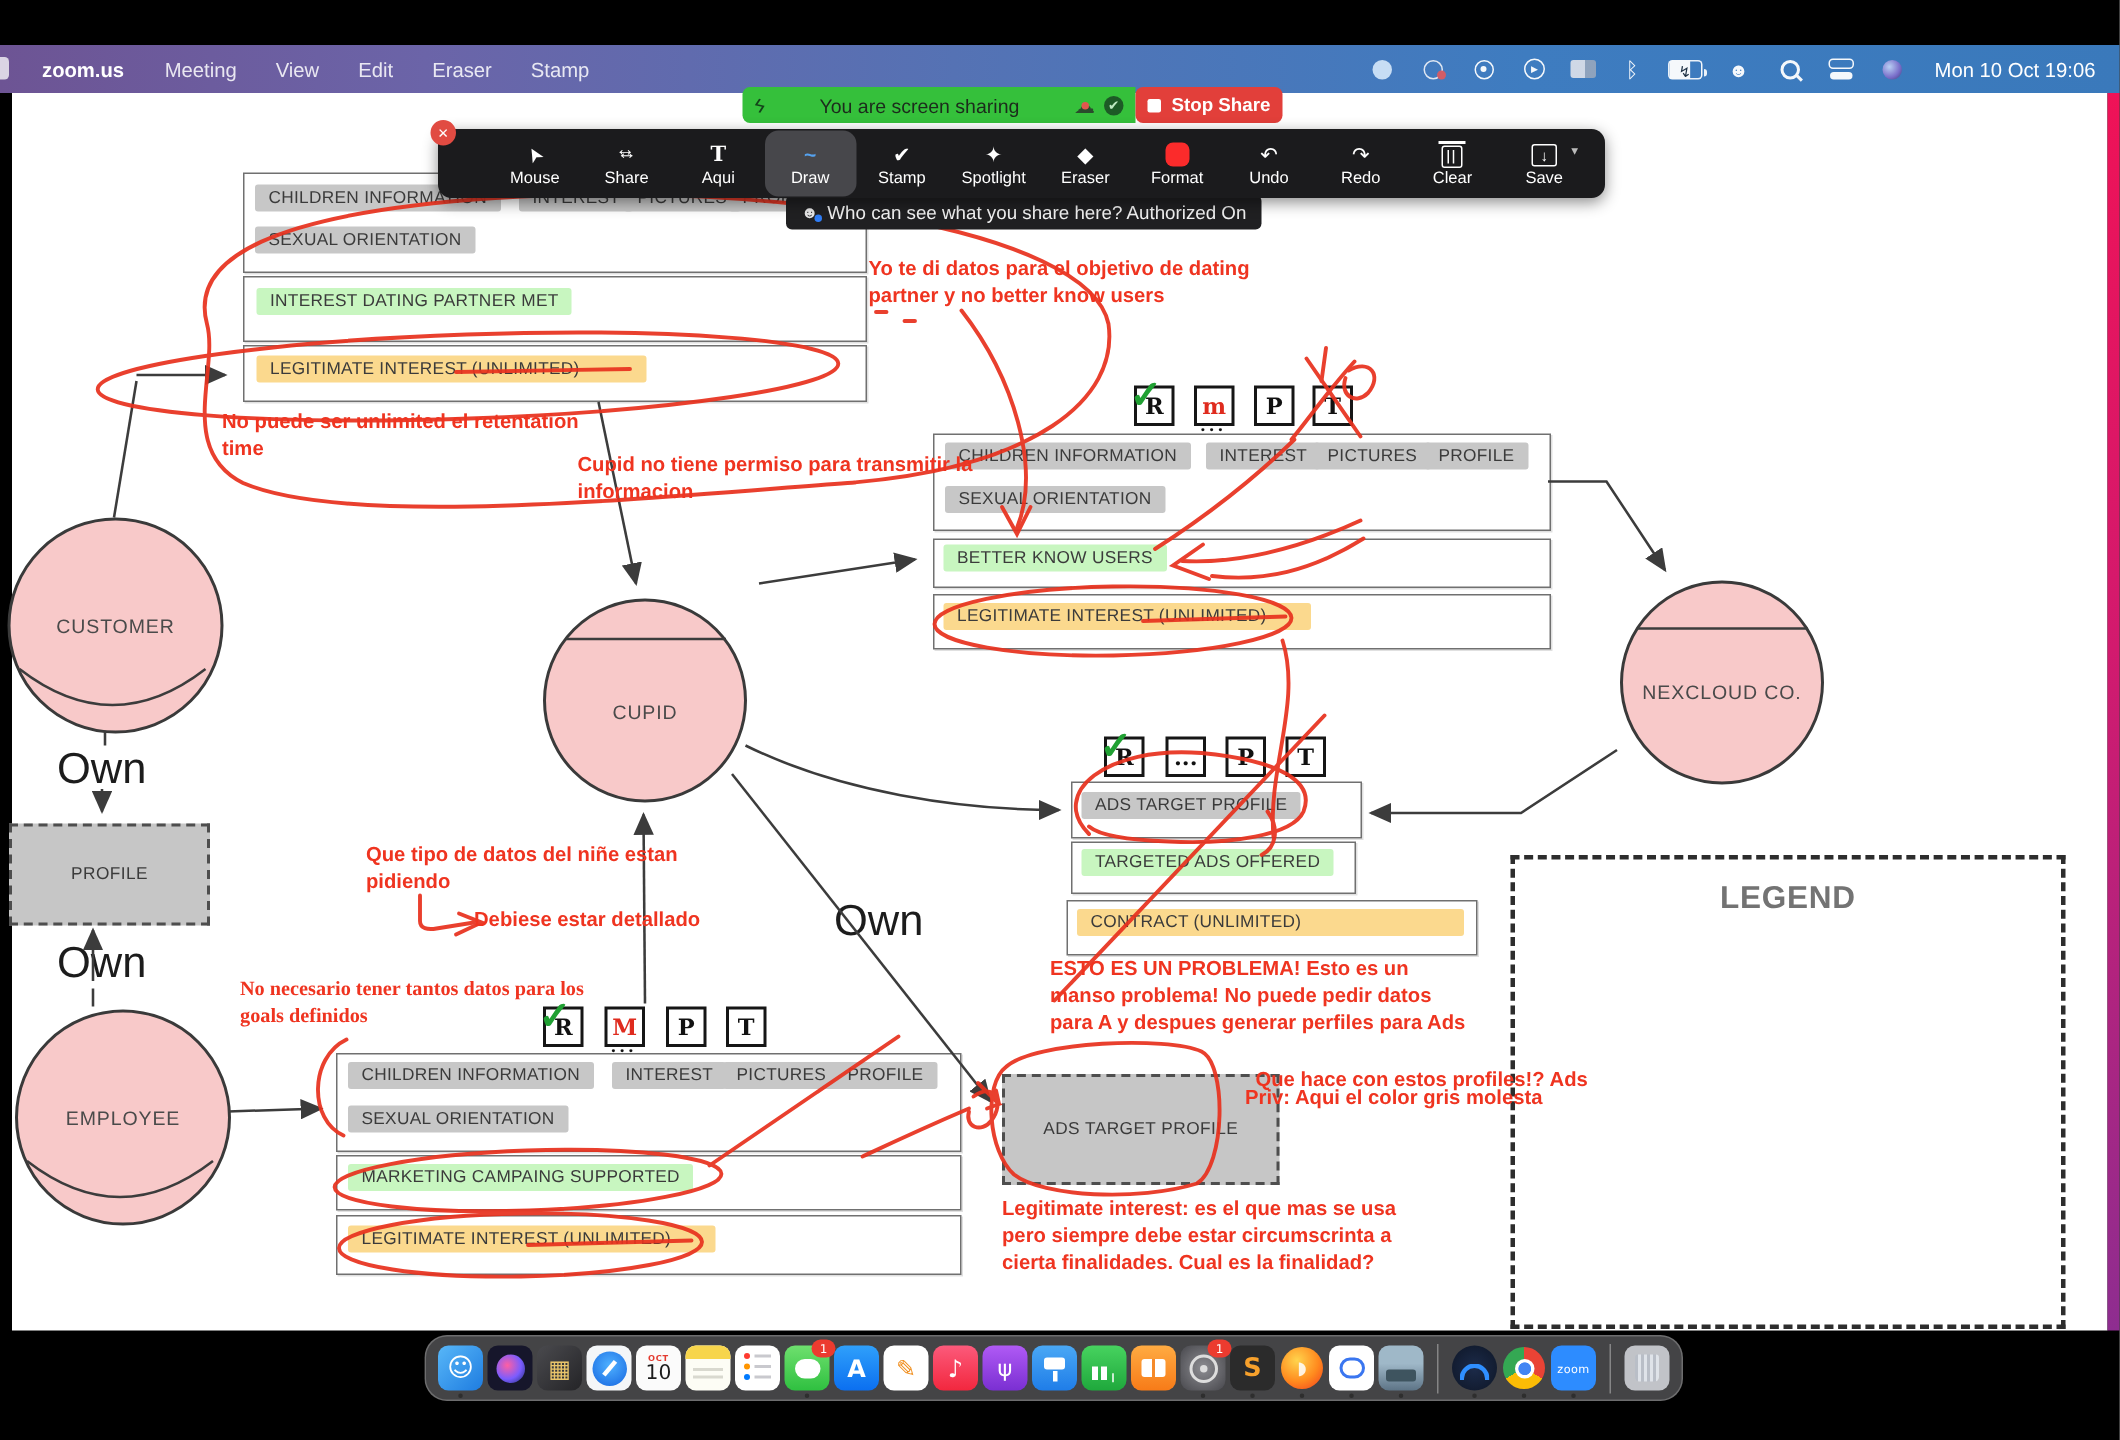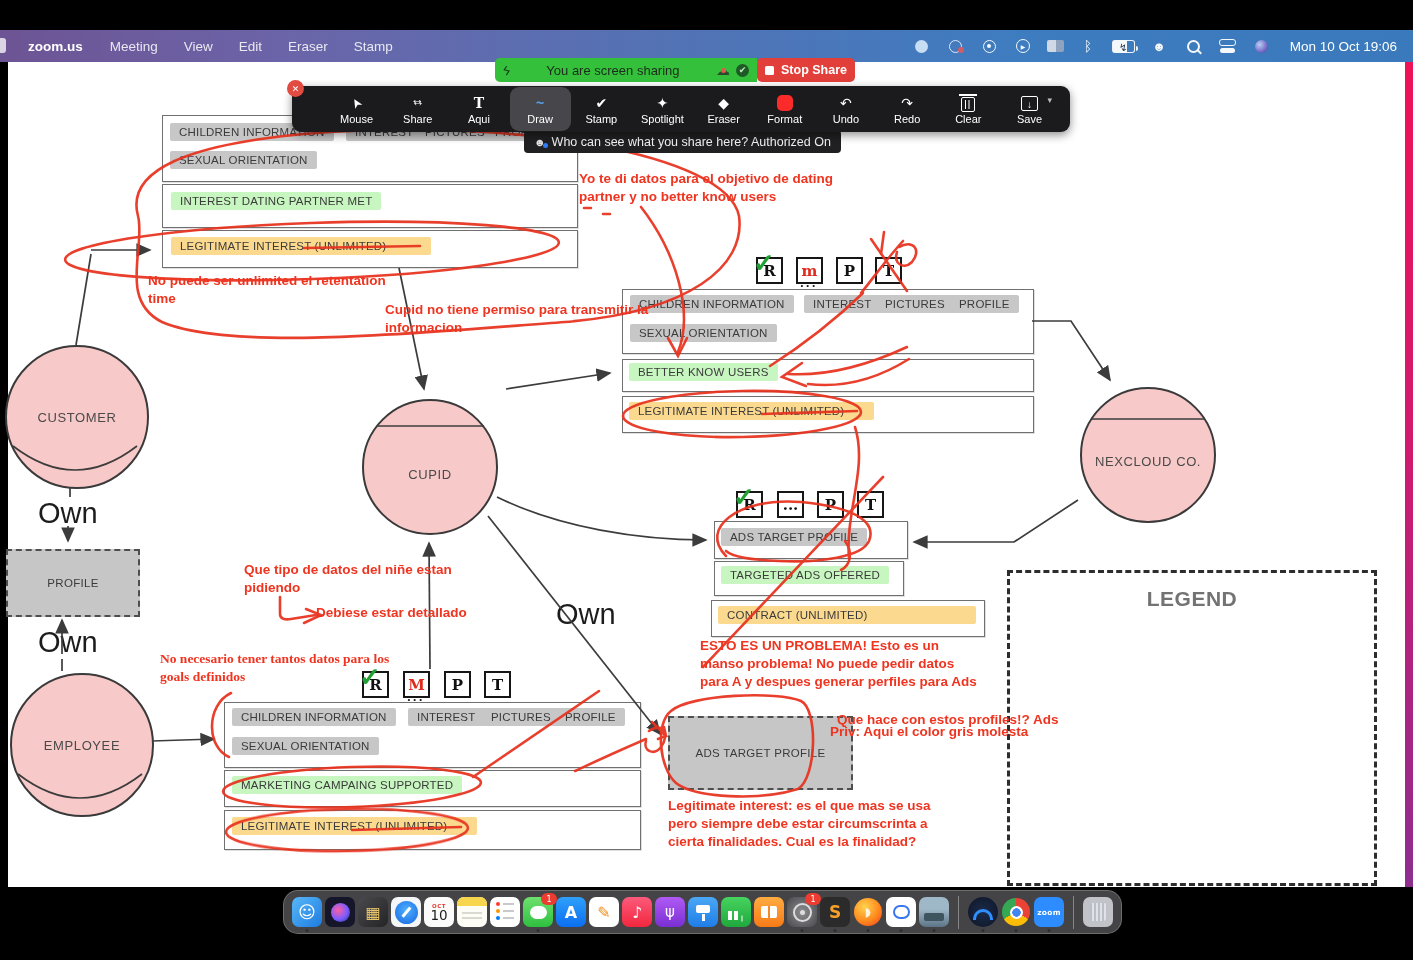--- a/index.html
+++ b/index.html
@@ -146,21 +146,21 @@
   .di-firefox::before{content:"";width:28px;height:28px;border-radius:50%;background:radial-gradient(circle at 38% 32%,#ffd44d,#ff8a1e 55%,#f23b1d);}
   .di-firefox::after{content:"◗";position:absolute;color:rgba(255,255,255,.85);font-size:12px;}
   .di-signal{background:#fff;}.di-signal::before{content:"";width:17px;height:14px;border:2.6px solid #3a76f0;border-radius:8px;box-sizing:border-box;}
   .di-preview-photo{background:linear-gradient(180deg,#9fb8c8 40%,#5d7486);}
   .di-preview-photo::before{content:"";position:absolute;bottom:6px;left:5px;width:20px;height:8px;background:#3e545f;border-radius:2px;}
   .di-nordvpn{background:radial-gradient(circle,#1c2b4a,#0e1626);border-radius:50%;}
   .di-nordvpn::before{content:"";width:14px;height:8px;border:3px solid #2f8fff;border-bottom:none;border-radius:12px 12px 0 0;margin-top:4px;}
   .di-chrome{background:transparent;}
   .di-chrome::before{content:"";width:28px;height:28px;border-radius:50%;background:conic-gradient(#ea4335 0 120deg,#fbbc05 0 240deg,#34a853 0 360deg);}
   .di-chrome::after{content:"";position:absolute;width:13px;height:13px;border-radius:50%;background:radial-gradient(circle,#4285f4 0 4px,#fff 4.5px);}
-  .di-zoom{background:#2d8cff;}.zoom-label{font-size:7.5px;font-weight:bold;color:#fff;letter-spacing:.3px;}
+  .di-zoom{background:#2d8cff;}.zoom-label{font-size:7.5px;font-weight:normal;color:#fff;letter-spacing:.3px;}
   .di-trash{background:rgba(225,228,233,.8);}
   .di-trash::before{content:"";width:16px;height:18px;background:repeating-linear-gradient(90deg,#b9bec7 0 2px,#dfe3e9 2px 4px);border-radius:2px 2px 3px 3px;}
   svg{position:absolute;left:0;top:0;z-index:8;pointer-events:none;}
   #redsvg{z-index:10;}
 </style>
 </head>
 <body>
 
 <div id="mb-left-sliver"></div>
 <div id="menubar">

